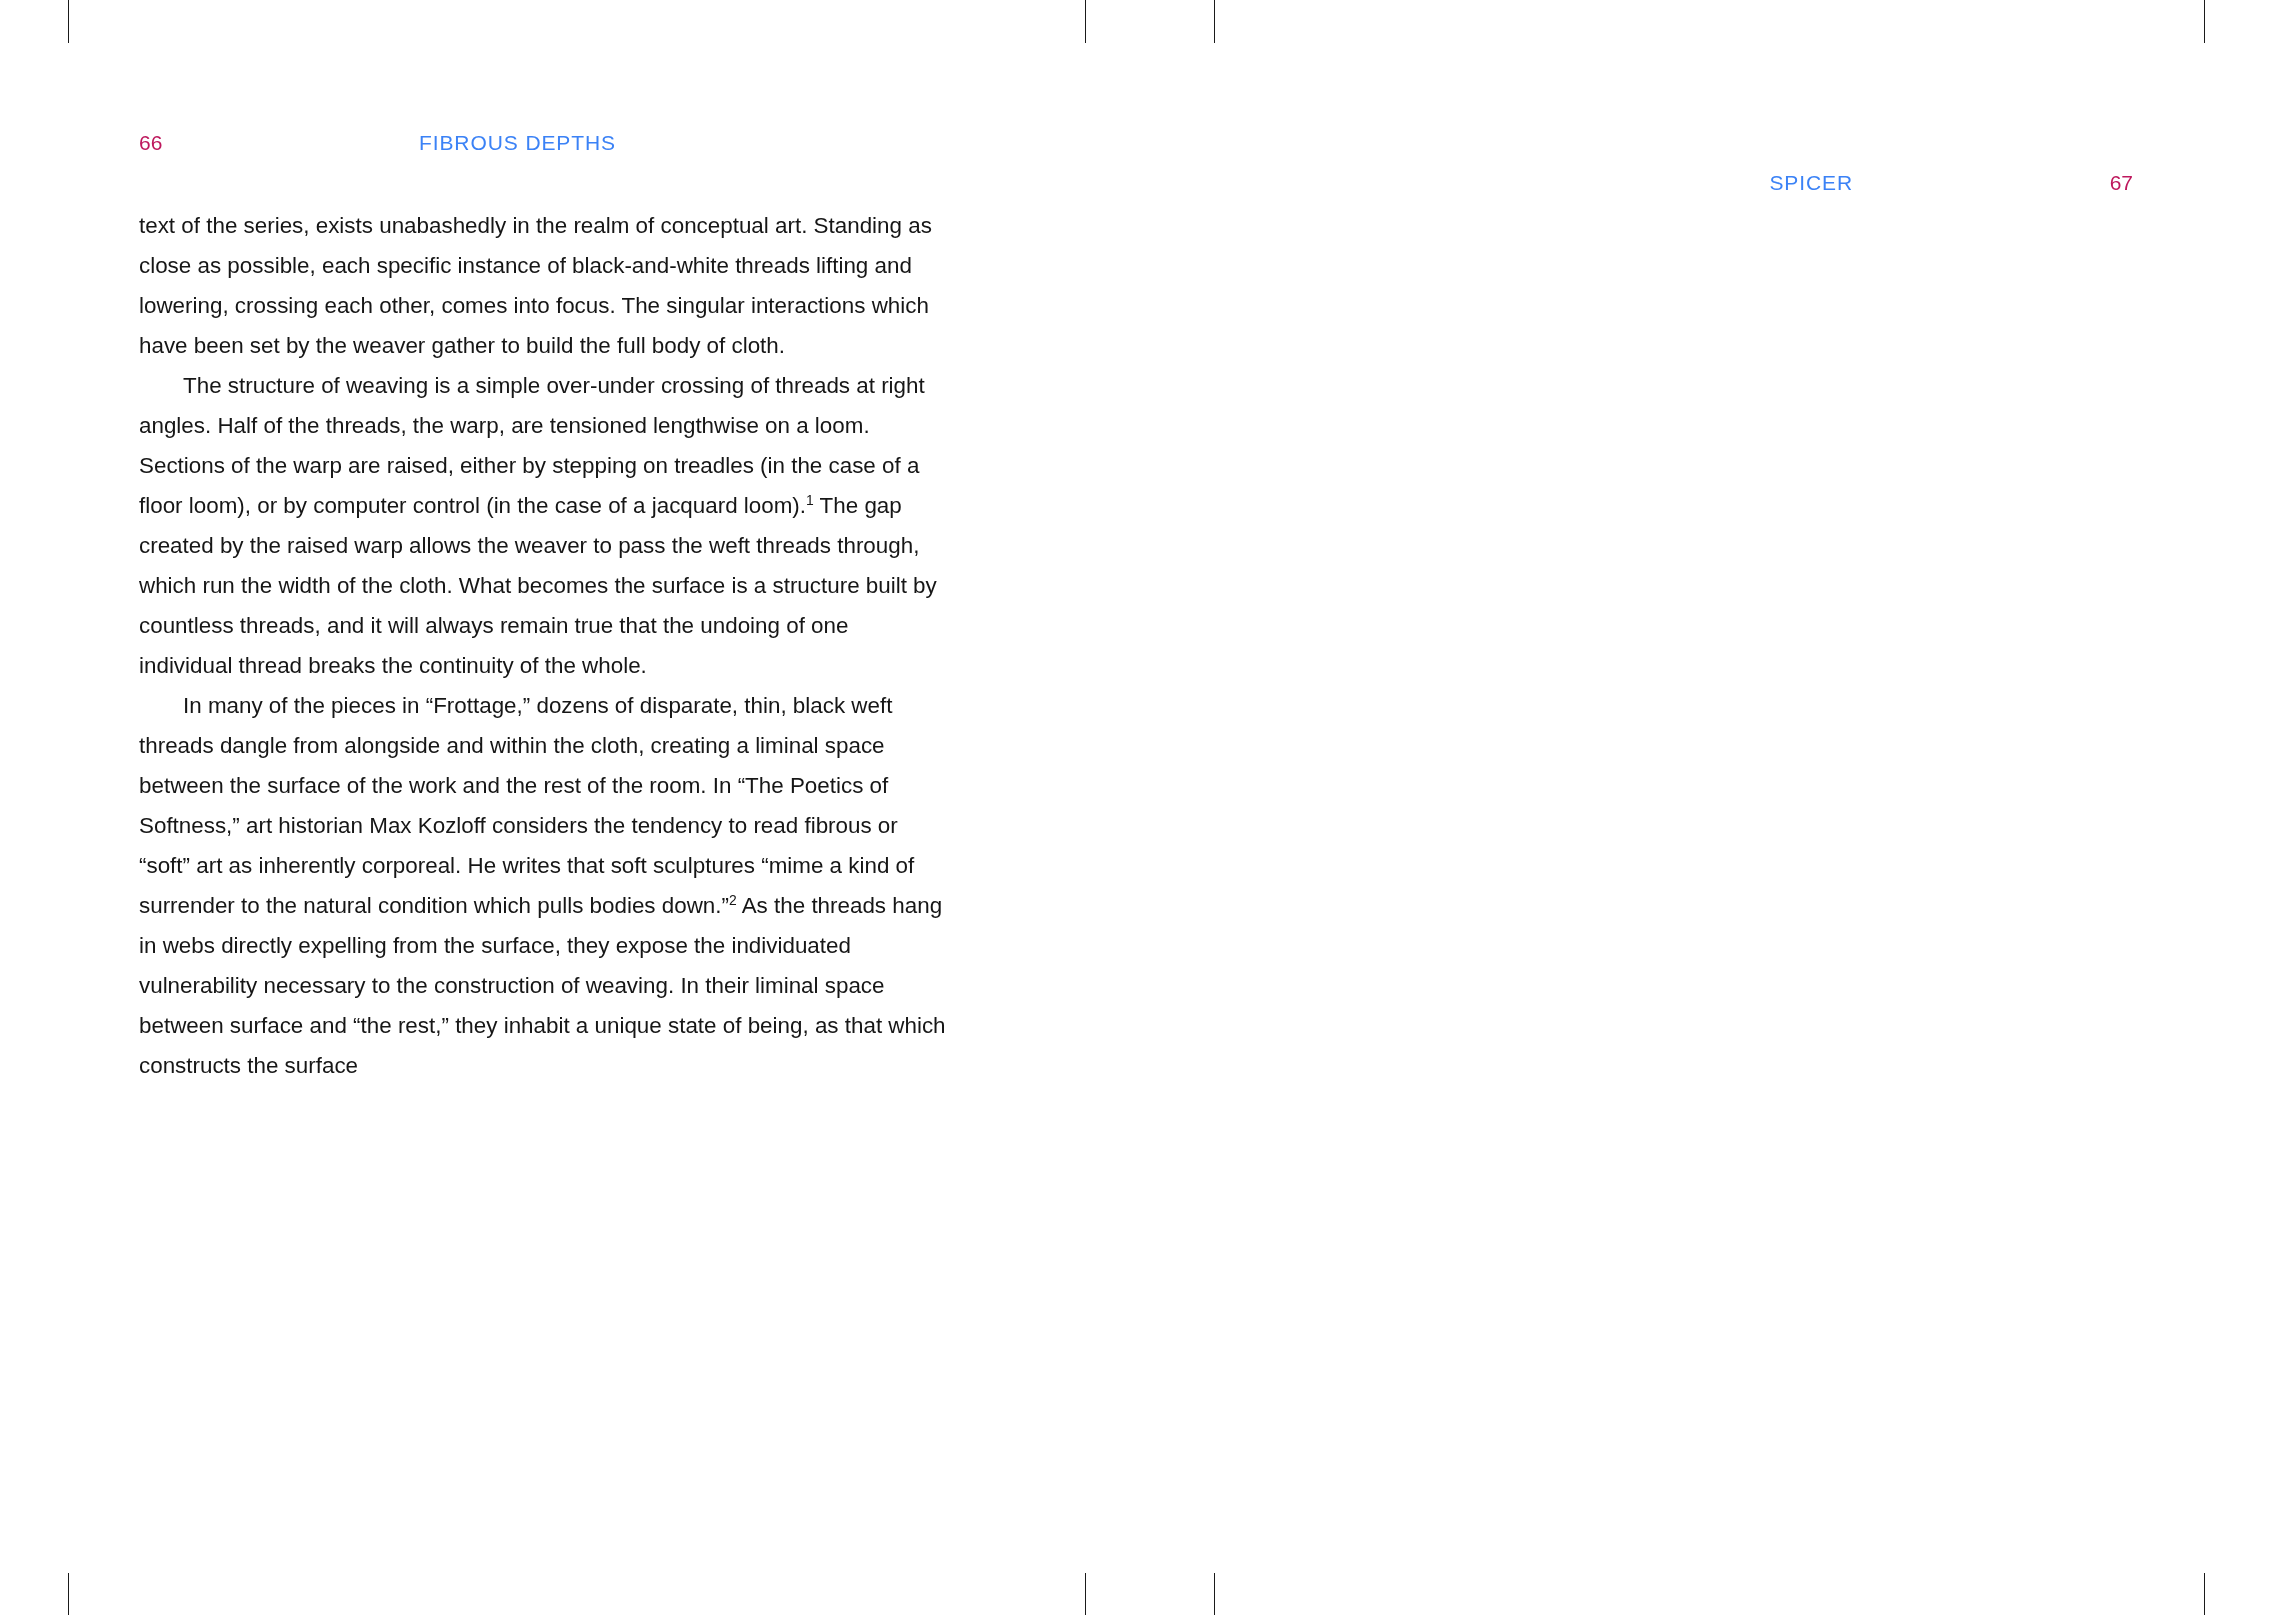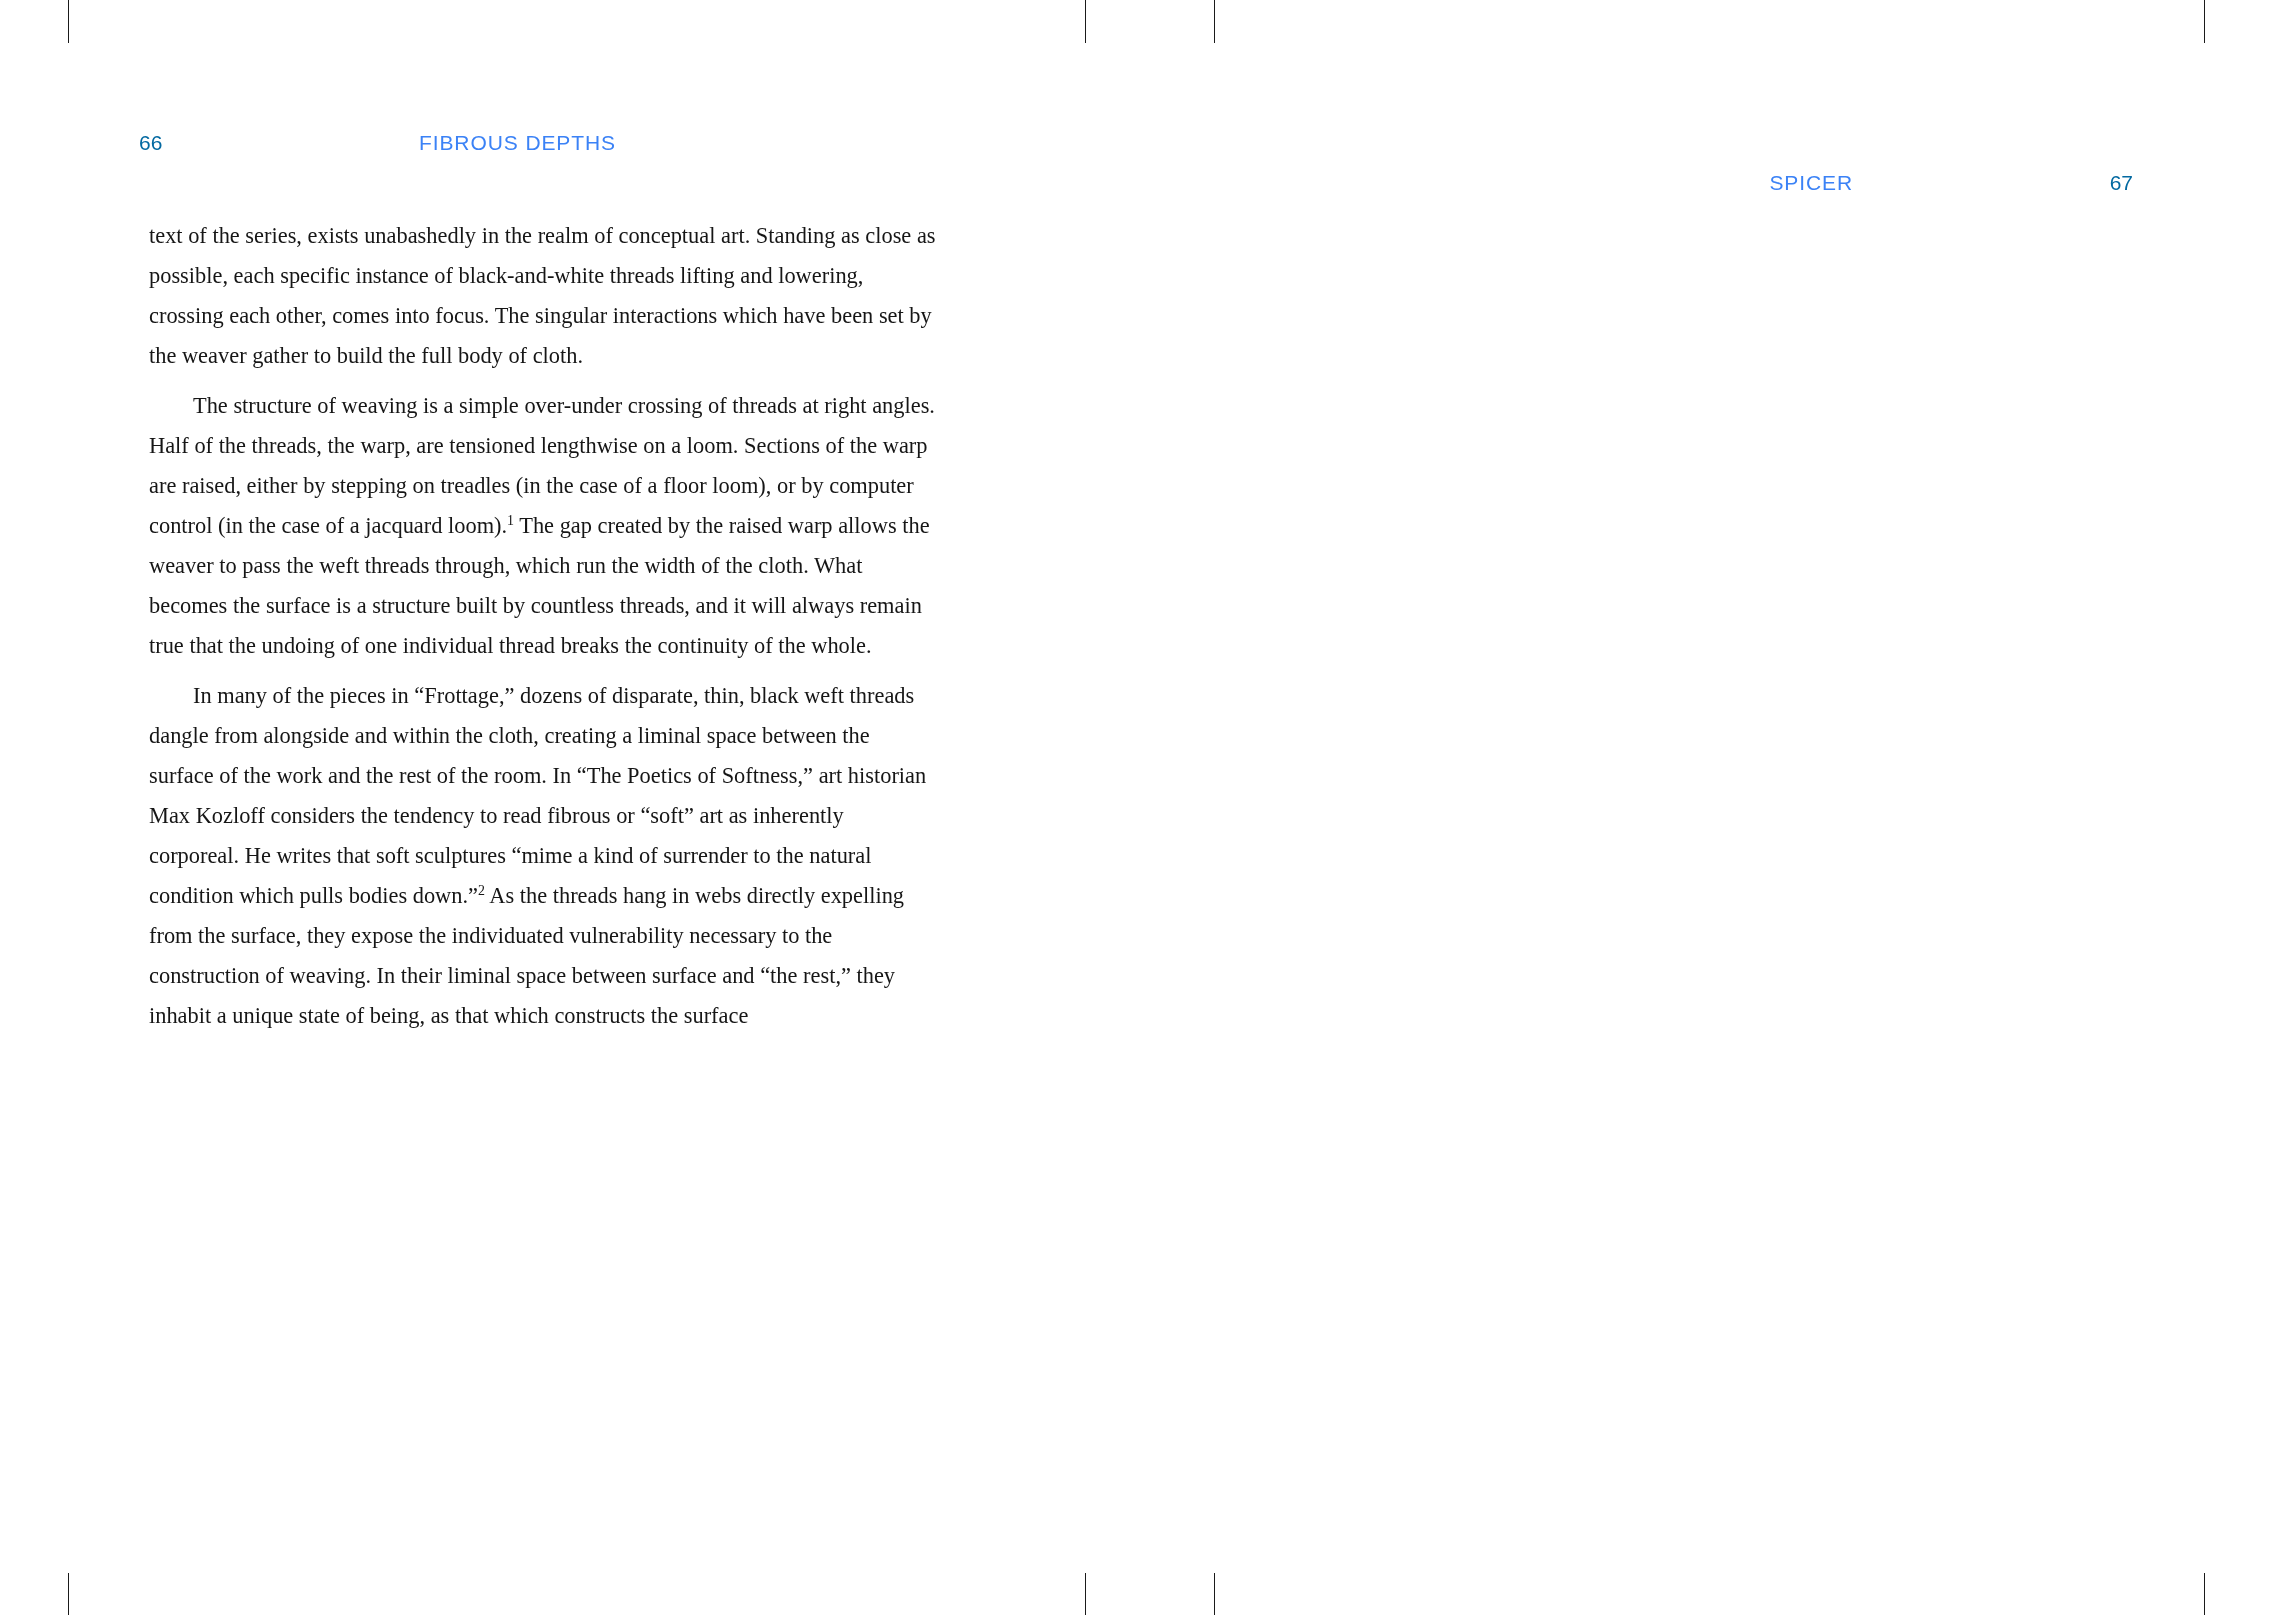--- a/index.html
+++ b/index.html
@@ -47,21 +47,21 @@
     top: 131px;
     font-size: 21px;
     letter-spacing: 0.9px;
     color: #3b82f6;
     white-space: nowrap;
   }
   .runhead-folio {
     position: absolute;
     top: 131px;
     font-size: 21px;
-    color: #0369a1;
+    color: #be185d;
   }
 
   
   .lp-folio { left: 139px; }
   .lp-title { left: 419px; }
 
   
   .rp-title { right: 419px; }
   .rp-folio { right: 139px; }
 
@@ -72,23 +72,22 @@
     width: 807px;
     font-size: 22.4px;
     line-height: 40px;
     color: #161616;
     text-align: left;
     hyphens: none;
   }
   .col-left  { left: 139px; }
 
   .para {
-    margin: 10px;
+    margin: 0;
     text-indent: 0;
-    font-family: Liberation Serif, serif;
   }
   .para.indent {
     text-indent: 44px;
   }
 
   sup {
     font-size: 0.62em;
     vertical-align: super;
     line-height: 0;
   }

